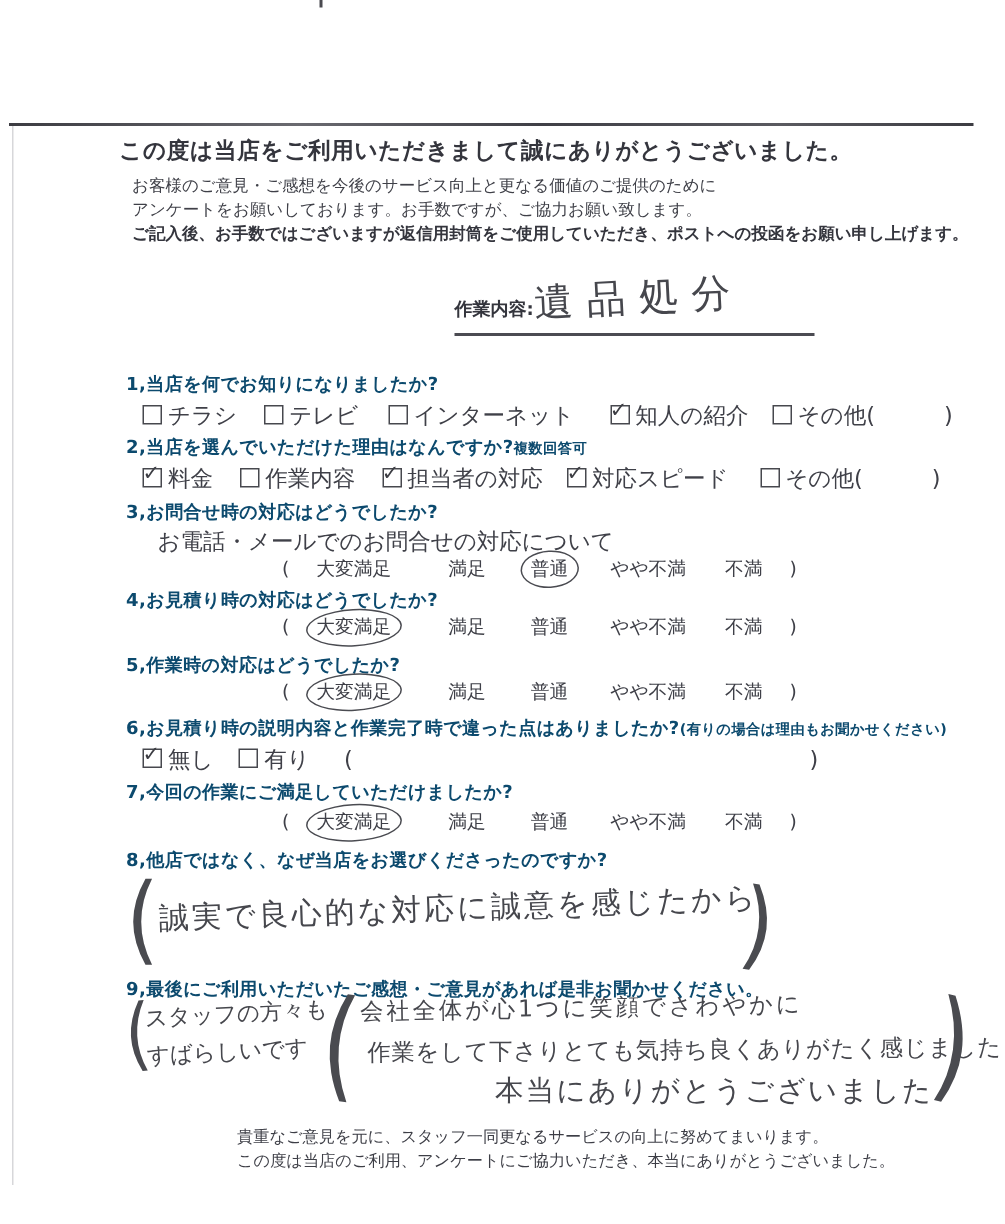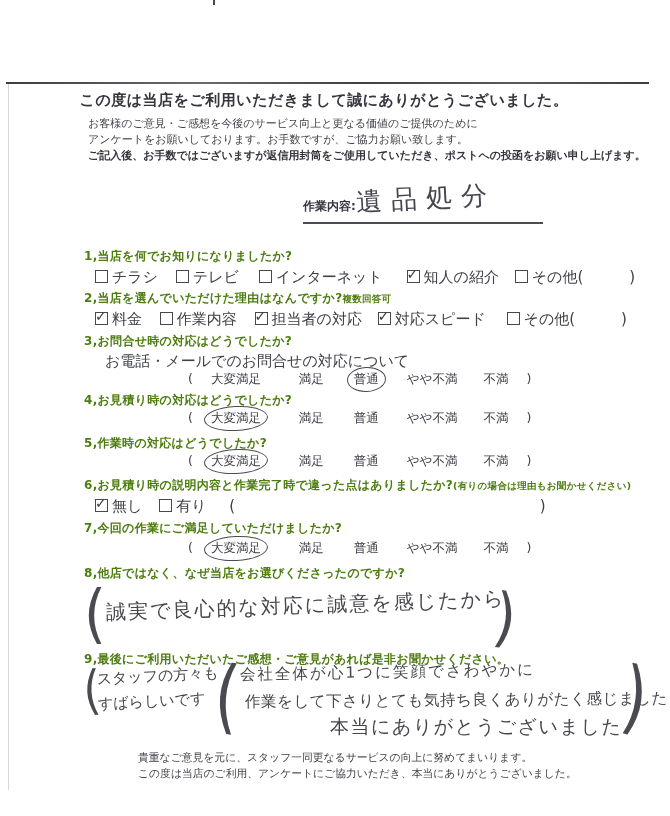--- a/index.html
+++ b/index.html
@@ -13,21 +13,21 @@
     background:linear-gradient(90deg,#3c3c42,#6a6a70 30%,#3f3f46 55%,#5a5a60 80%,#3c3c42);}
   .scan-edge{left:8px;top:84px;width:1px;height:706px;background:#c9c9cd;opacity:.75;}
   .doc-title{left:0;top:91px;width:648px;text-align:center;font-size:15px;font-weight:bold;
     color:#34353d;letter-spacing:.5px;}
   .intro{left:88px;top:116px;font-size:11px;line-height:16px;color:#3f4048;}
   .intro .b{font-weight:bold;color:#34353d;}
   .work-label{left:303px;top:198px;font-size:12px;font-weight:bold;color:#34353d;}
   .work-underline{left:303px;top:222px;width:240px;height:2px;background:#4b4b52;}
   .hw{color:#46474d;}
   .work-value{left:356px;top:181px;font-size:26px;letter-spacing:9px;transform:rotate(-3deg);}
-  .q-head{left:84px;font-size:12px;font-weight:bold;color:#4d7c0f;letter-spacing:.3px;white-space:nowrap;text-align:center;}
+  .q-head{left:84px;font-size:12px;font-weight:bold;color:#0c4a6e;letter-spacing:.3px;white-space:nowrap;text-align:center;}
   .q-note{font-size:9.5px;font-weight:bold;}
   .q-sub{left:105px;font-size:15px;color:#3f4048;}
   .opt-row{left:95px;font-size:15px;white-space:nowrap;color:#3f4048;}
   .opt{display:inline-block;}
   .cb{display:inline-block;width:11px;height:11px;border:1.5px solid #47484e;margin-right:4px;
     vertical-align:-1px;position:relative;}
   .cb.checked::after{content:"✓";position:absolute;left:-1px;top:-5px;font-size:14px;
     font-weight:bold;color:#3c3d43;}
   .scale-row{left:188px;font-size:12.5px;white-space:nowrap;color:#3f4048;}
   .s-opt{display:inline-block;position:relative;}
@@ -40,21 +40,21 @@
   .g11{margin-right:11px;} .g16{margin-right:16px;} .g18{margin-right:18px;} .g12{margin-right:12px;}
   .blank46{display:inline-block;width:46px;} .blank295{display:inline-block;width:295px;}
   .bigparen{font-size:56px;transform:scaleY(1.15);transform-origin:top;line-height:1;color:#4a4b50;}
   .q8-answer{left:106px;top:599px;font-size:20px;letter-spacing:2px;transform:rotate(-2deg);
     transform-origin:left;white-space:nowrap;}
   .q9-left{left:96px;top:667px;font-size:15px;line-height:25px;transform:rotate(-3deg);
     transform-origin:left top;white-space:nowrap;}
   .q9-line1{left:240px;top:662px;font-size:15.5px;letter-spacing:2px;transform:rotate(-1deg);white-space:nowrap;}
   .q9-line2{left:245px;top:690px;font-size:15.5px;letter-spacing:.5px;transform:rotate(-.5deg);white-space:nowrap;}
   .q9-line3{left:330px;top:714px;font-size:19px;letter-spacing:1.5px;white-space:nowrap;}
-  .footer{left:138px;top:750px;font-size:10.8px;line-height:15.5px;color:#3d3e46;}
+  .footer{left:158px;top:750px;font-size:10.8px;line-height:15.5px;color:#3d3e46;}
 </style>
 </head>
 <body>
 
 <div class="page">
 
   <div class="abs top-tick"></div>
   <div class="abs top-rule"></div>
   <div class="abs scan-edge"></div>
 

